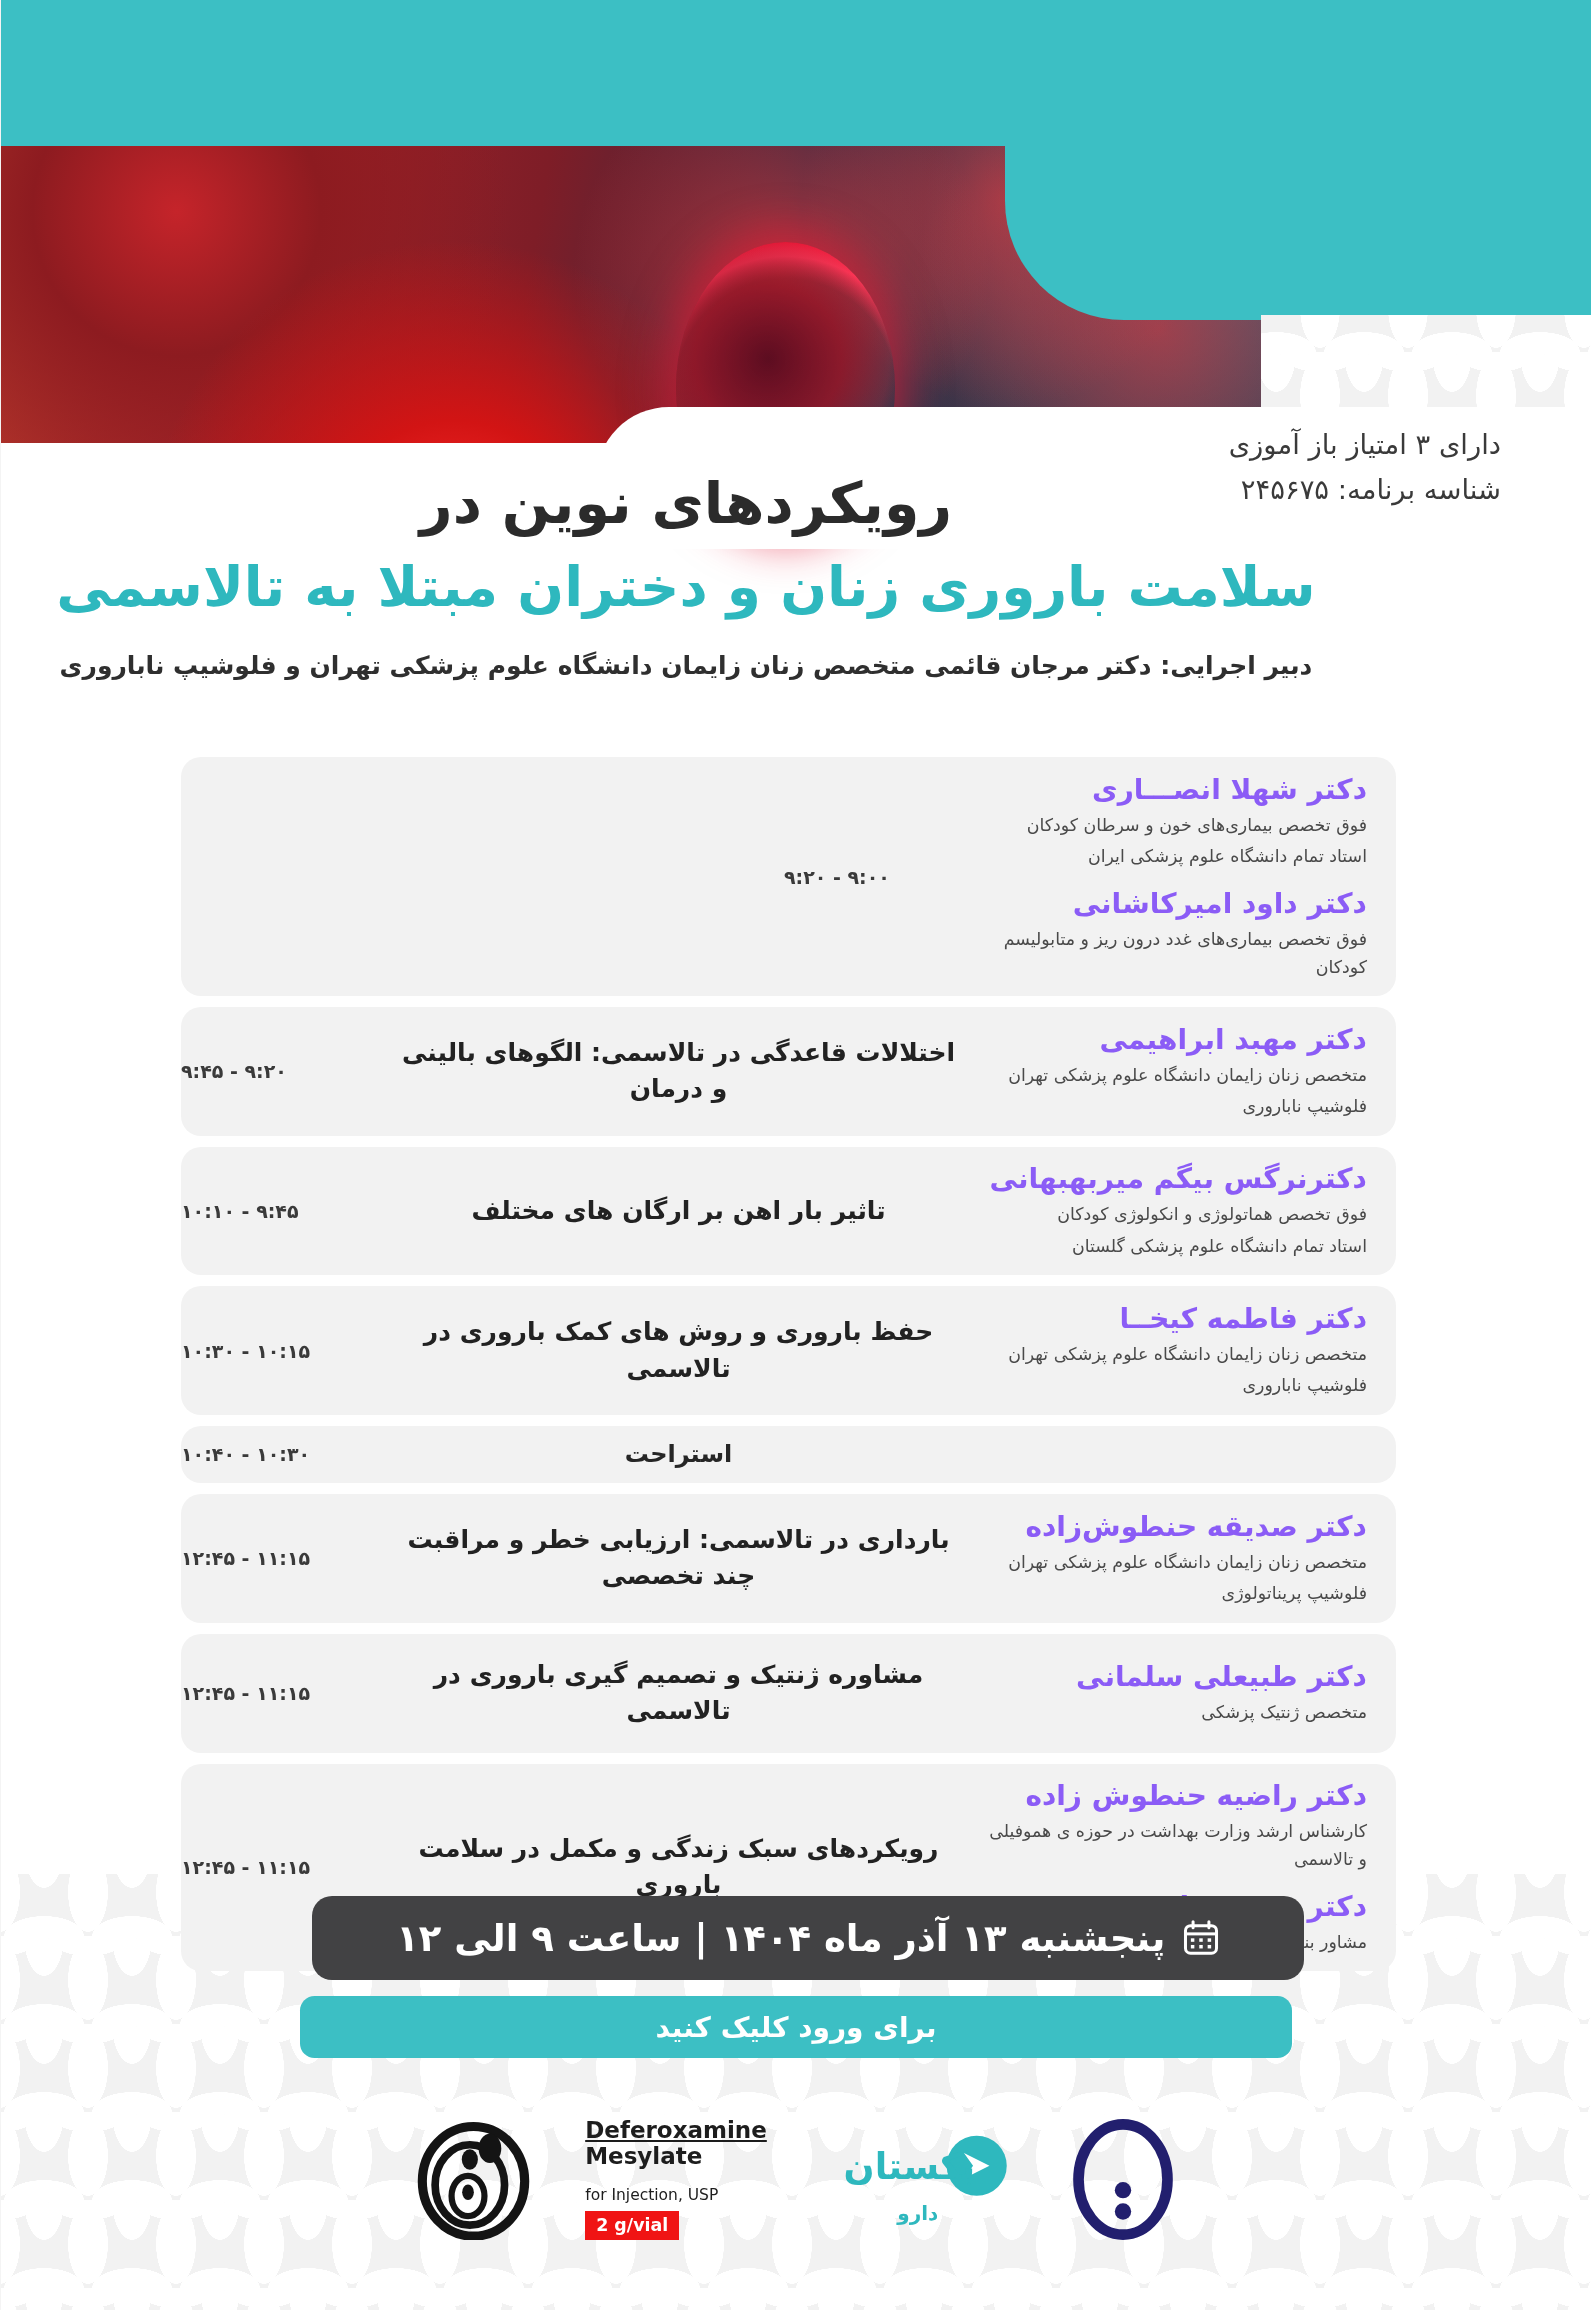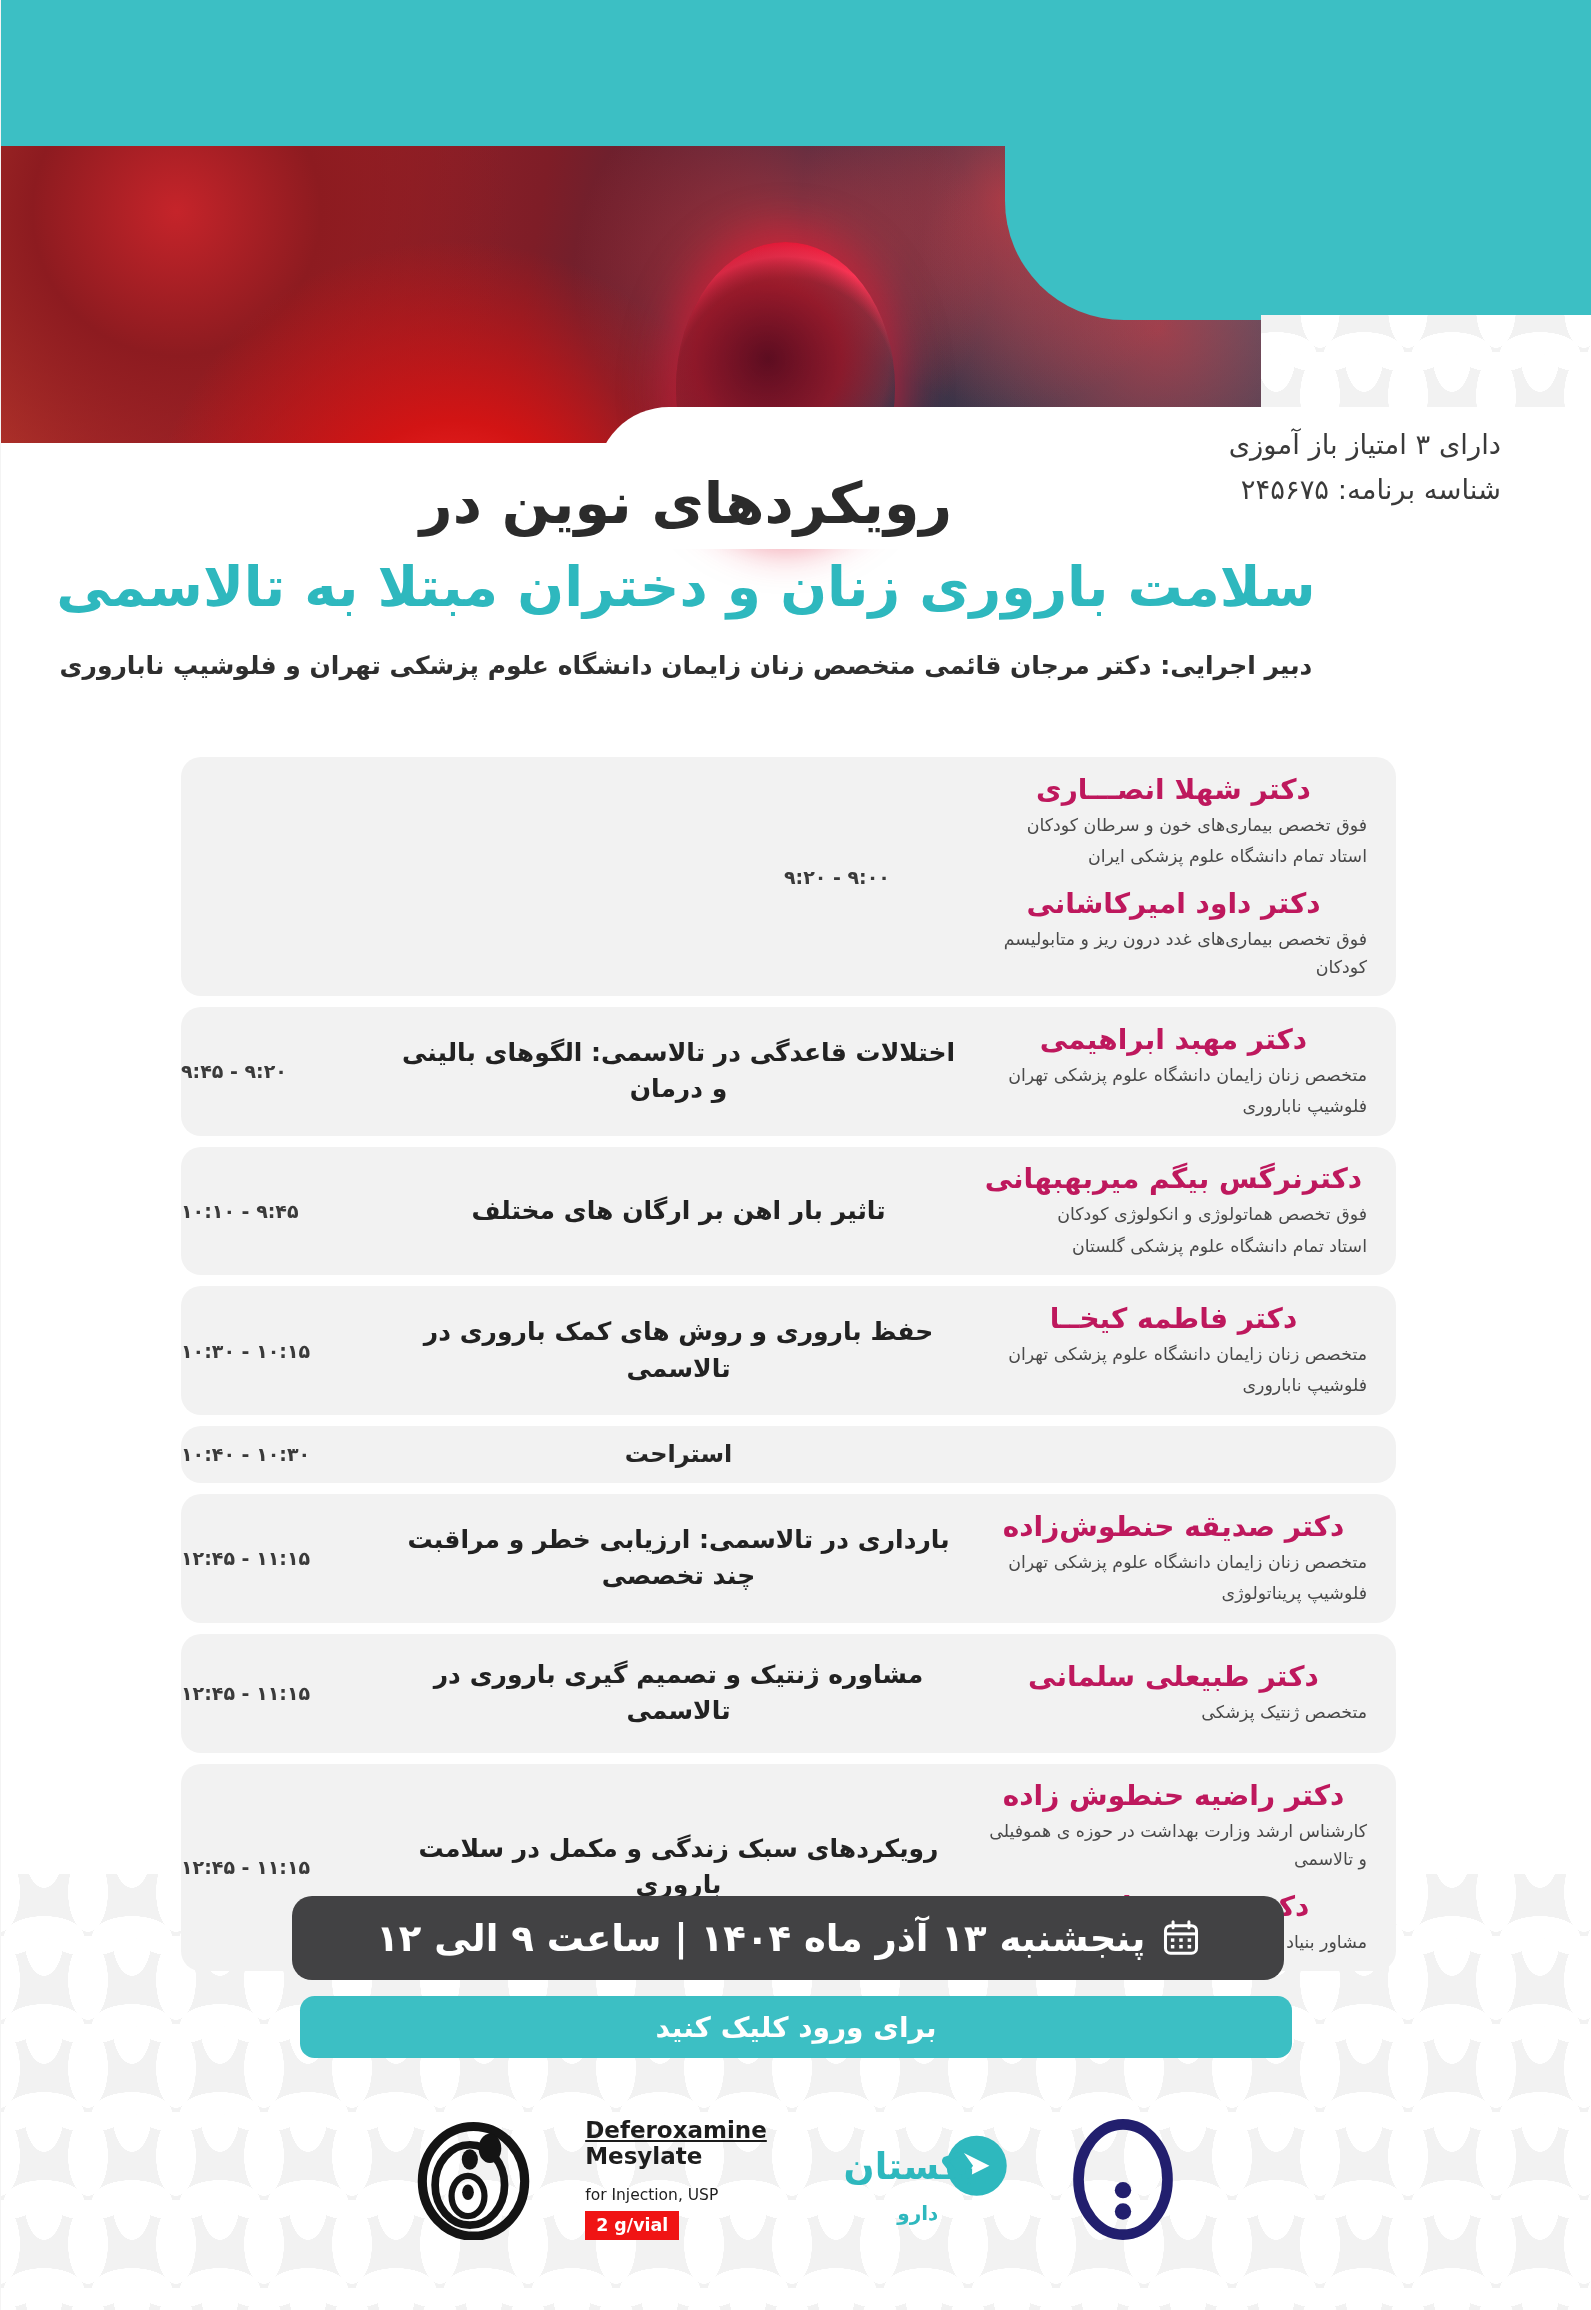--- a/index.html
+++ b/index.html
@@ -157,43 +157,43 @@
     order:2;
   }
   .col-time{
     width:196px;
     text-align:left;
     order:3;
   }
 
   .sp-block + .sp-block{ margin-top:14.6px; }
   .sp-name{
-    font-size:28px; font-weight:800; color:#be185d;
-    line-height:1.3; letter-spacing:-0.3px;text-align:center;
+    font-size:28px; font-weight:800; color:#8b5cf6;
+    line-height:1.3; letter-spacing:-0.3px;
   }
   .sp-name.spaced{ letter-spacing:2.3px; }
   .sp-cred{
     font-size:17.4px; color:#4a4a4a; line-height:1.6;
     font-weight:500; margin-top:3.7px;
   }
   .topic-text{
     font-size:25px; font-weight:700; color:#222222;
     line-height:1.45;
   }
   .time-text{
     font-size:19px; color:#3a3a3a; font-weight:600;
     letter-spacing:0.5px;
   }
   .break-label{
     font-size:24px; font-weight:600; color:#262626;
   }
 
   
   #date-bar{
-    position:absolute; top:1896px; left:292px;
+    position:absolute; top:1896px; left:312px;
     width:992px; height:84px;
     background:#424244;
     border-radius:20px;
     display:flex; align-items:center; justify-content:center;
     gap:16.4px; z-index:6;
   }
   #date-text{
     font-size:37px; font-weight:800; color:#ffffff;
     letter-spacing:-0.3px;
   }

